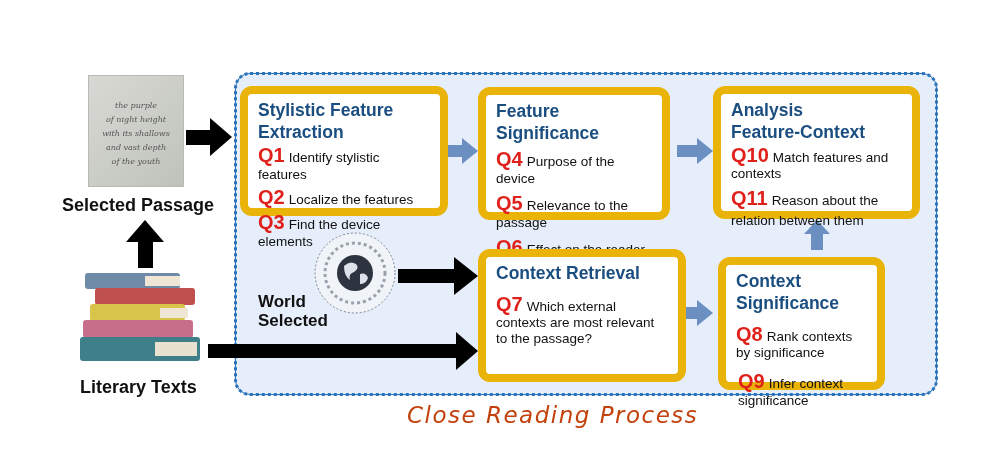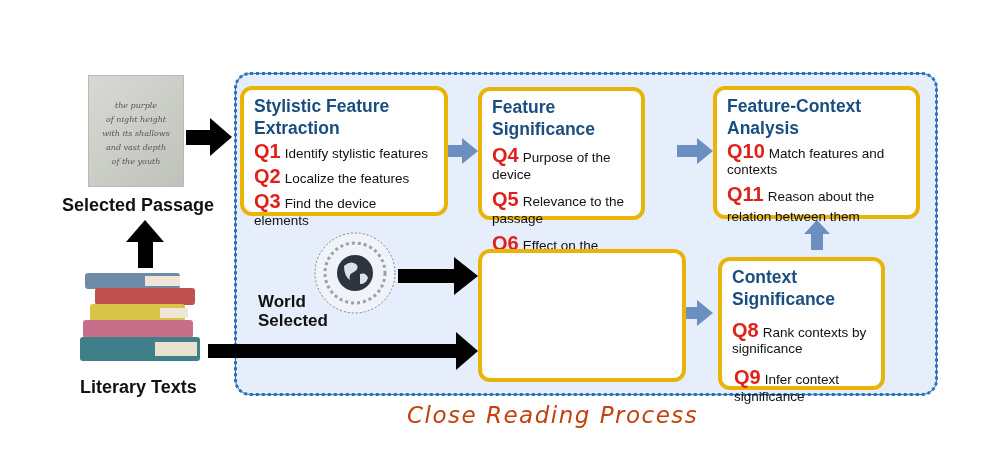--- a/index.html
+++ b/index.html
@@ -9,21 +9,21 @@
   .container {
     position:absolute; left:234px; top:72px; width:704px; height:324px;
     background:#e5eefa; border:3px dotted #2a73b8; border-radius:16px; box-sizing:border-box;
   }
   .container-inner-border {
     position:absolute; left:235px; top:73px; width:702px; height:322px;
     border:1.5px solid #2a73b8; border-radius:15px; box-sizing:border-box; pointer-events:none;
   }
 
   .card {
-    position:absolute; background:#ffffff; border:4px solid #eab308; border-radius:12px;
+    position:absolute; background:#ffffff; border:8px solid #eab308; border-radius:12px;
     box-sizing:border-box; padding:5px 10px 4px 10px;
   }
   .card-title { color:#1b4e80; font-weight:bold; font-size:17.5px; line-height:22px; margin-bottom:4px; }
   .q-line { font-size:13.5px; color:#111; line-height:17px; margin-bottom:8px; }
   .q-line.tight { margin-bottom:6px; }
   .q-id { color:#e0211b; font-weight:bold; font-size:20px; margin-right:4px; }
 
   .caption { font-weight:bold; font-size:18px; color:#111; }
   .process-label {
     position:absolute; left:407px; top:402px; font-family:"DejaVu Sans", sans-serif;
@@ -120,37 +120,39 @@
 <div class="card" style="left:240px; top:86px; width:208px; height:130px;">
   <div class="card-title">
     <div>Stylistic Feature</div>
     <div>Extraction</div>
   </div>
   <div class="q-line tight"><span class="q-id">Q1</span><span>Identify stylistic features</span></div>
   <div class="q-line tight"><span class="q-id">Q2</span><span>Localize the features</span></div>
   <div class="q-line tight"><span class="q-id">Q3</span><span>Find the device elements</span></div>
 </div>
 
-<div class="card" style="left:478px; top:87px; width:167px; height:133px;">
+<div class="card" style="left:478px; top:87px; width:192px; height:133px;">
   <div class="card-title" style="margin-bottom:7px;">Feature Significance</div>
   <div class="q-line"><span class="q-id">Q4</span><span>Purpose of the device</span></div>
   <div class="q-line"><span class="q-id">Q5</span><span>Relevance to the passage</span></div>
   <div class="q-line"><span class="q-id">Q6</span><span>Effect on the reader</span></div>
 </div>
 
 <div class="card" style="left:713px; top:86px; width:207px; height:133px;">
   <div class="card-title">
+    <div>Analysis</div>
     <div>Feature-Context</div>
-    <div>Analysis</div>
   </div>
   <div class="q-line tight" style="line-height:16px;"><span class="q-id">Q10</span><span>Match features and contexts</span></div>
   <div class="q-line tight" style="line-height:20px;"><span class="q-id">Q11</span><span>Reason about the relation between them</span></div>
 </div>
 
 <div class="card" style="left:478px; top:249px; width:208px; height:133px;">
+  <div class="card-title" style="margin-bottom:12px;">Context Retrieval</div>
+  <div class="q-line" style="line-height:16px;"><span class="q-id">Q7</span><span>Which external contexts are most relevant to the passage?</span></div>
 </div>
 
 <div class="card" style="left:718px; top:249px; width:167px; height:133px;margin-top:8px;">
   <div class="card-title" style="margin-bottom:12px;">Context Significance</div>
   <div class="q-line" style="line-height:16px; margin-bottom:12px;"><span class="q-id">Q8</span><span>Rank contexts by significance</span></div>
   <div class="q-line" style="padding-left:2px;"><span class="q-id">Q9</span><span>Infer context significance</span></div>
 </div>
 
 <div class="process-label">Close Reading Process</div>
 

